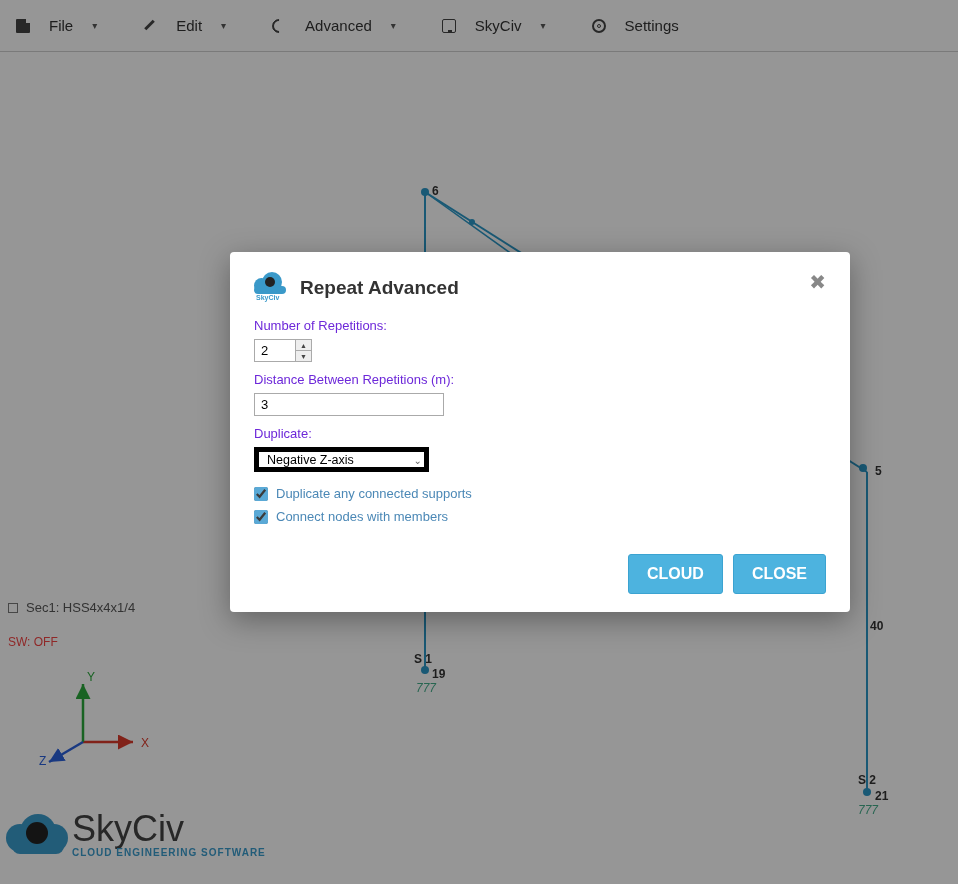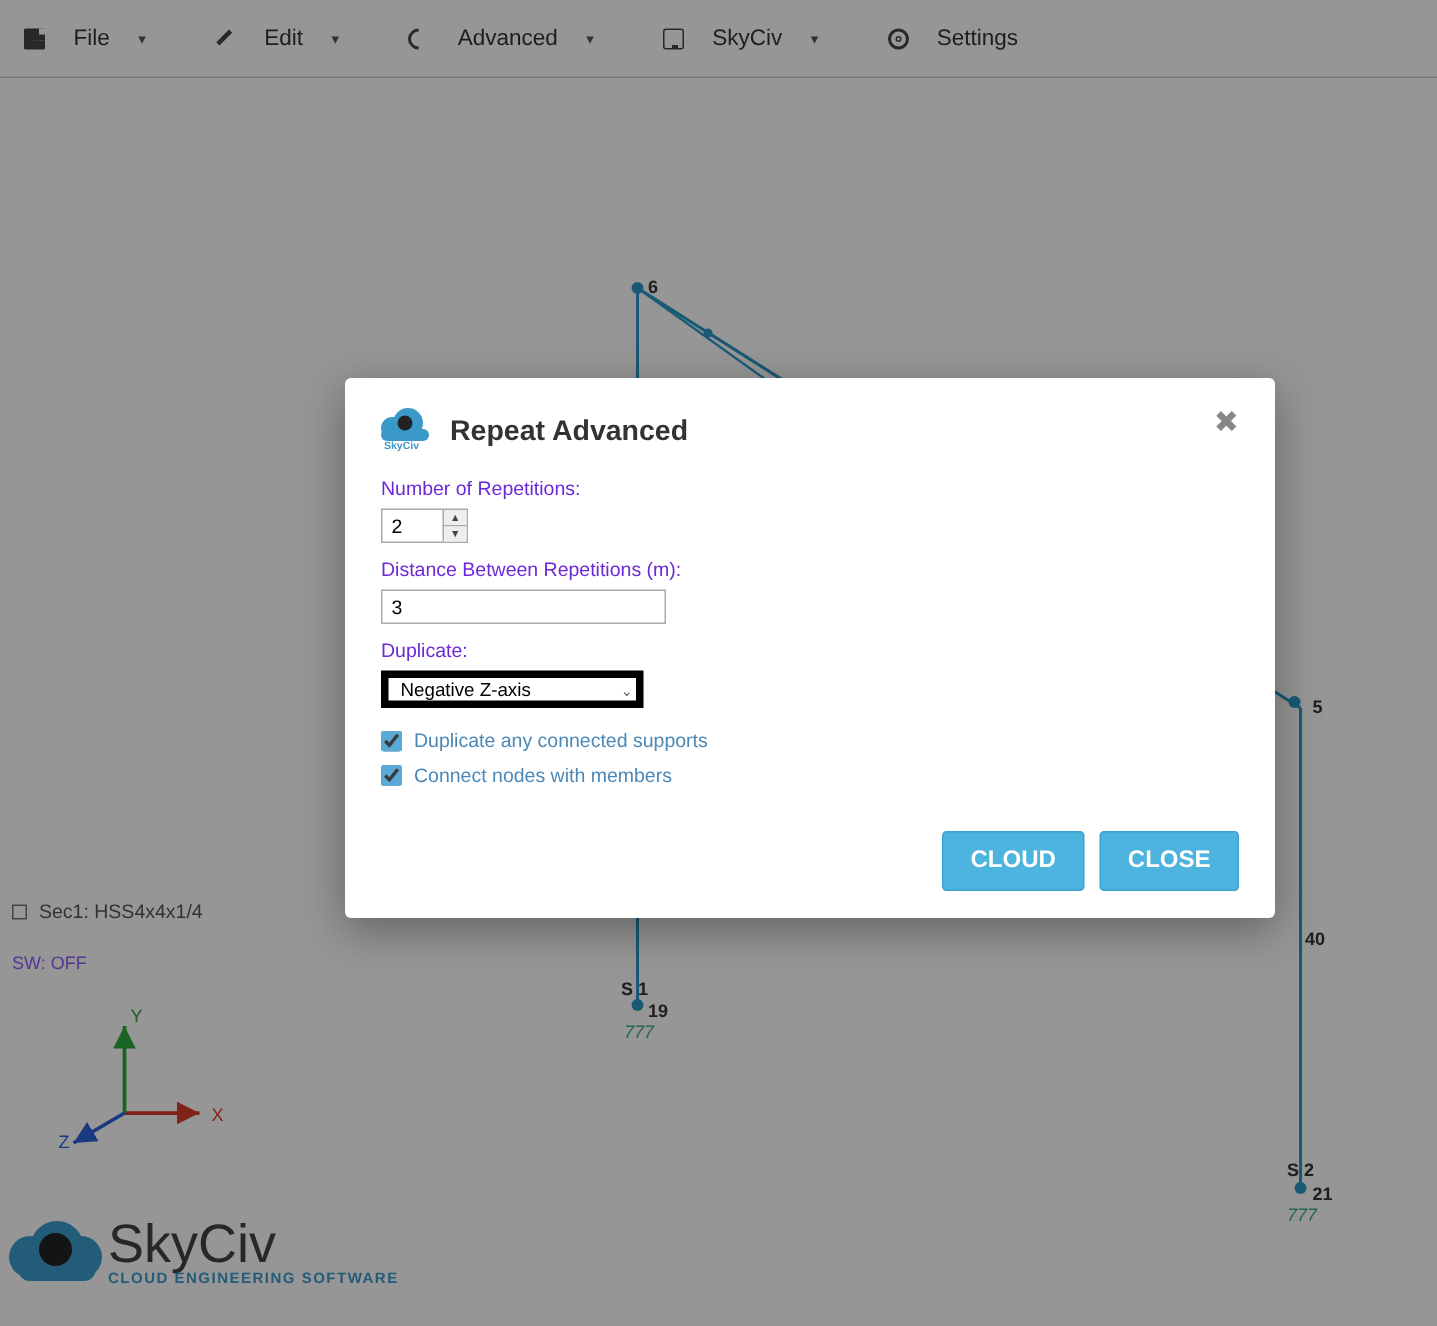--- a/index.html
+++ b/index.html
@@ -41,21 +41,21 @@
   .canvas { position:absolute; top:52px; left:0; right:0; bottom:0; }
   .canvas svg { width:100%; height:100%; }
 
   
   .section-label {
     position:absolute; left:8px; top:600px;
     display:flex; align-items:center; gap:8px;
     font-size:13px; color:#555;
   }
   .section-label .box { width:10px; height:10px; border:1px solid #777; display:inline-block; }
-  .sw-label { position:absolute; left:8px; top:635px; font-size:12px; color:#8b5cf6; }
+  .sw-label { position:absolute; left:8px; top:635px; font-size:12px; color:#ef4444; }
 
   
   .axis { position:absolute; left:35px; top:670px; width:120px; height:110px; }
   .axis .lbl { position:absolute; font-size:12px; }
 
   
   .logo-wrap { position:absolute; left:6px; top:810px; display:flex; align-items:center; gap:6px; }
   .logo-cloud {
     width:60px; height:48px; position:relative;
   }

